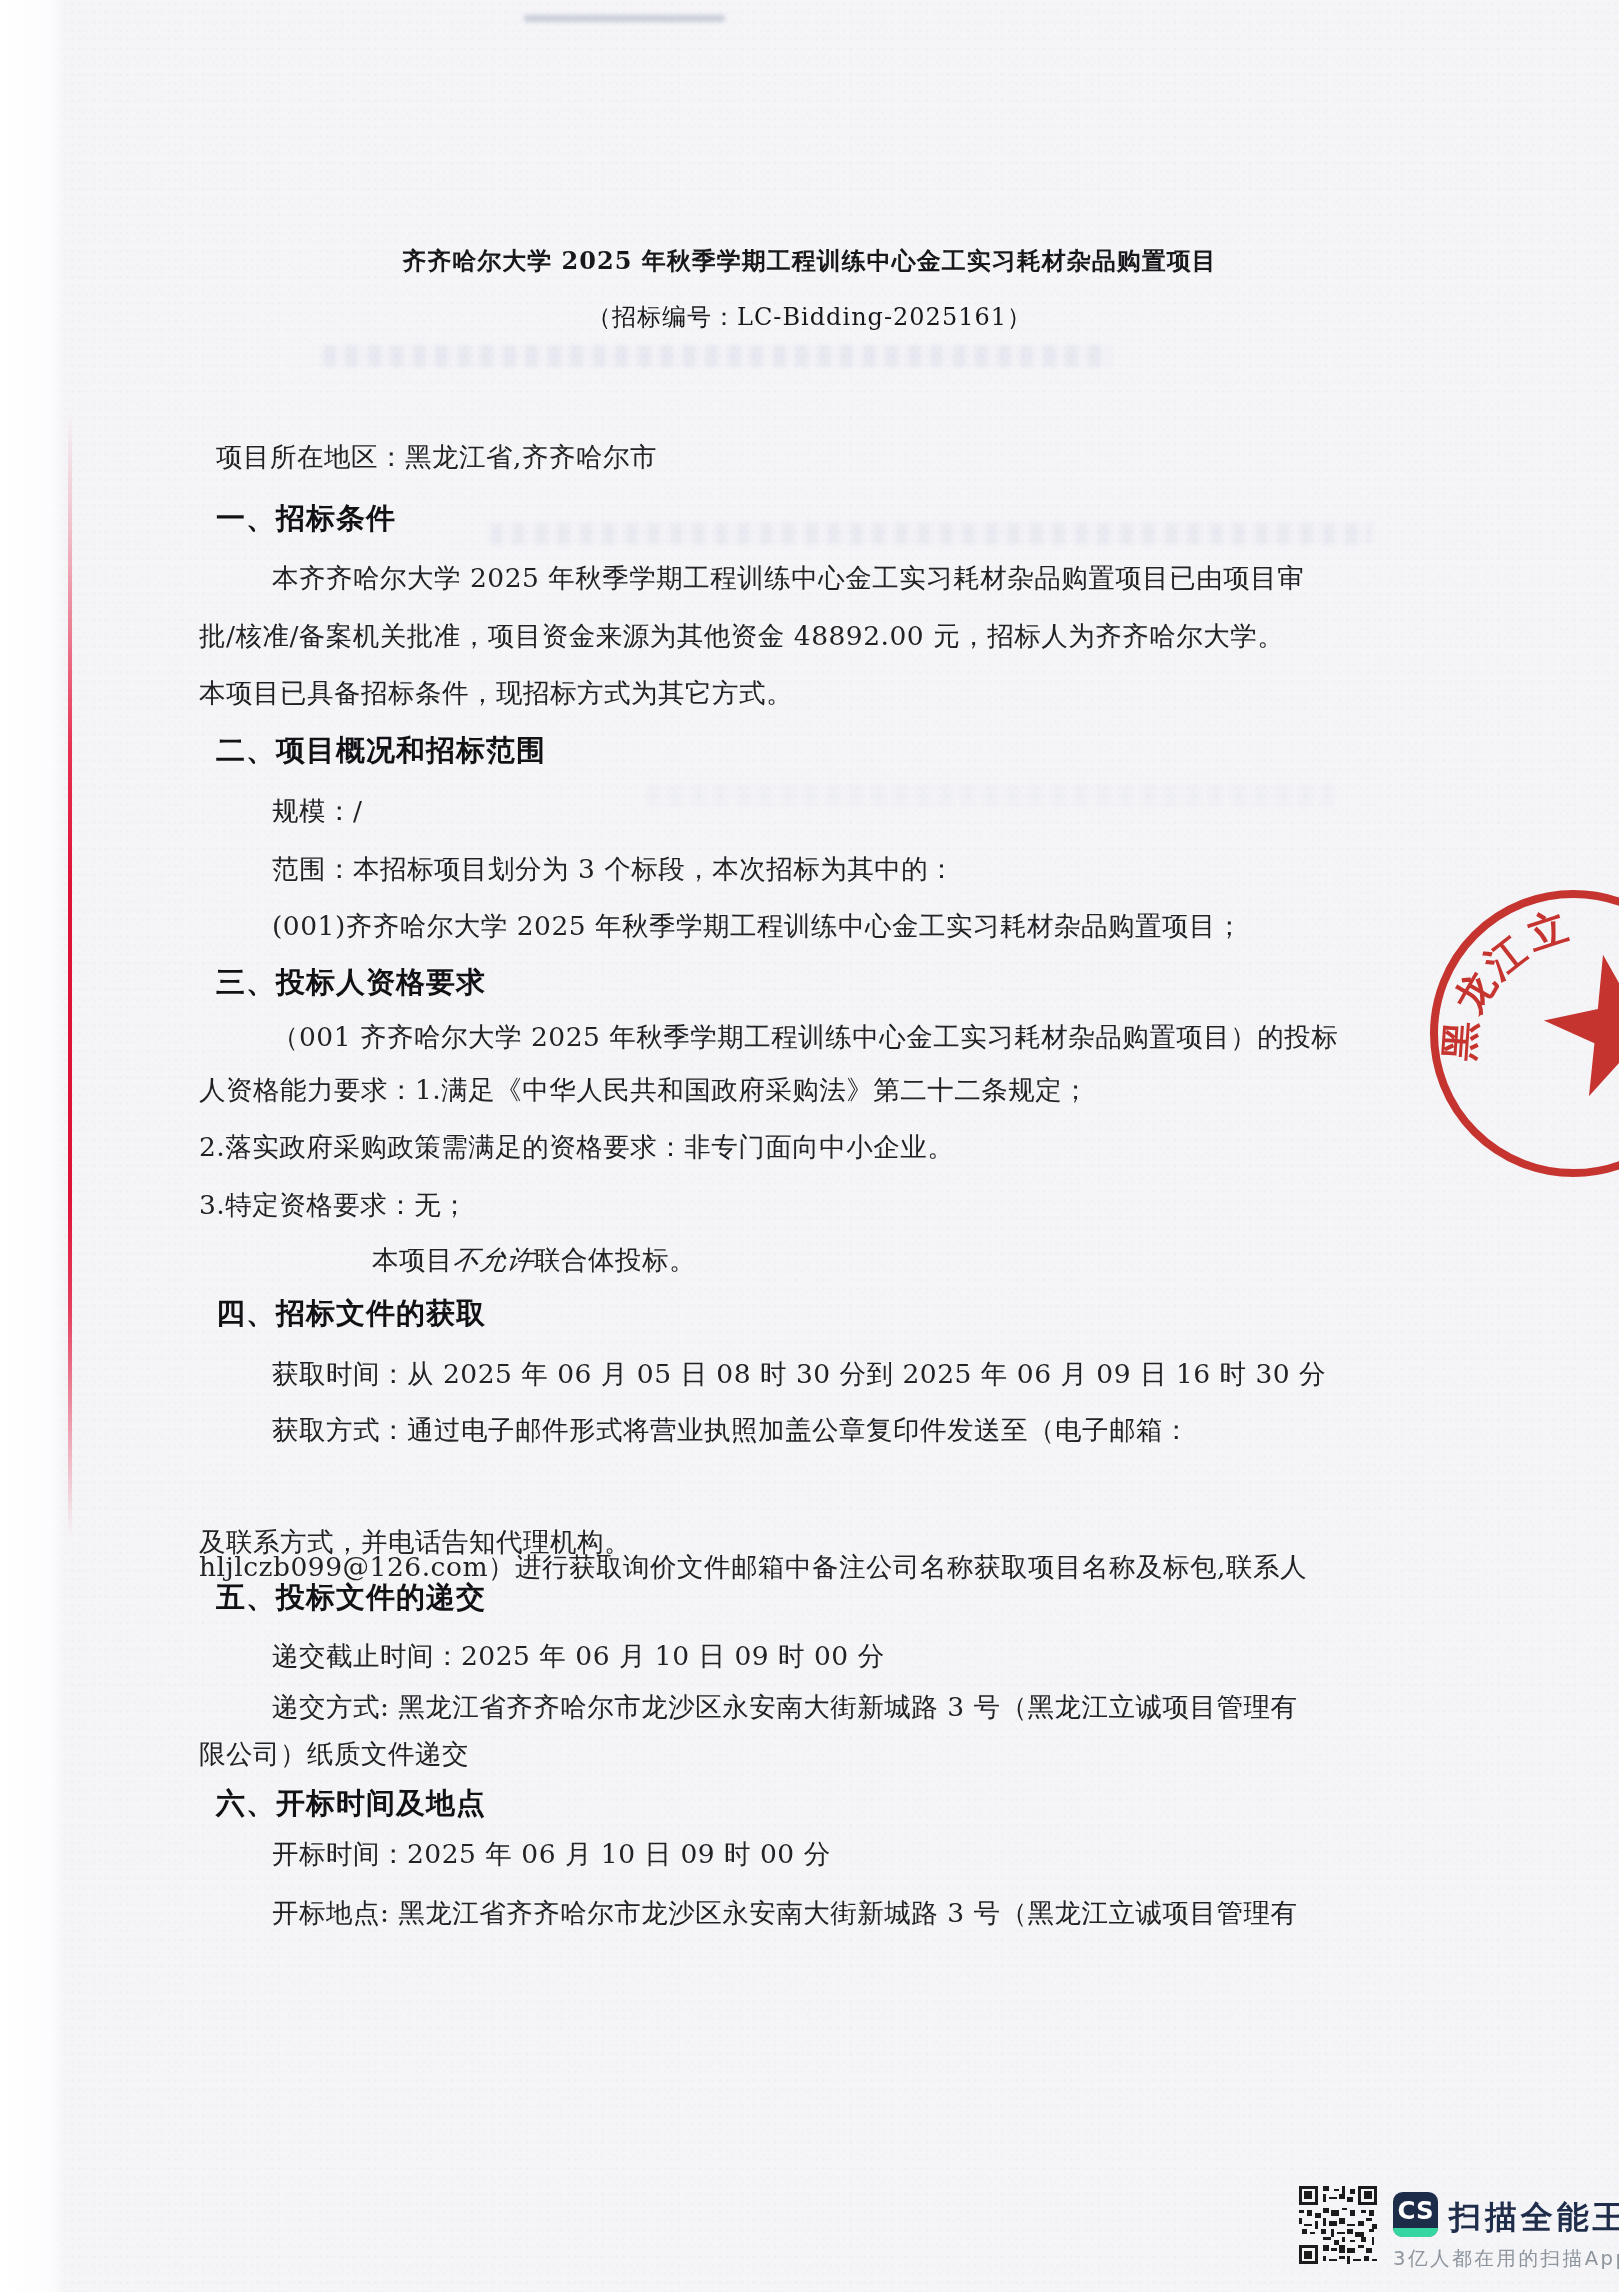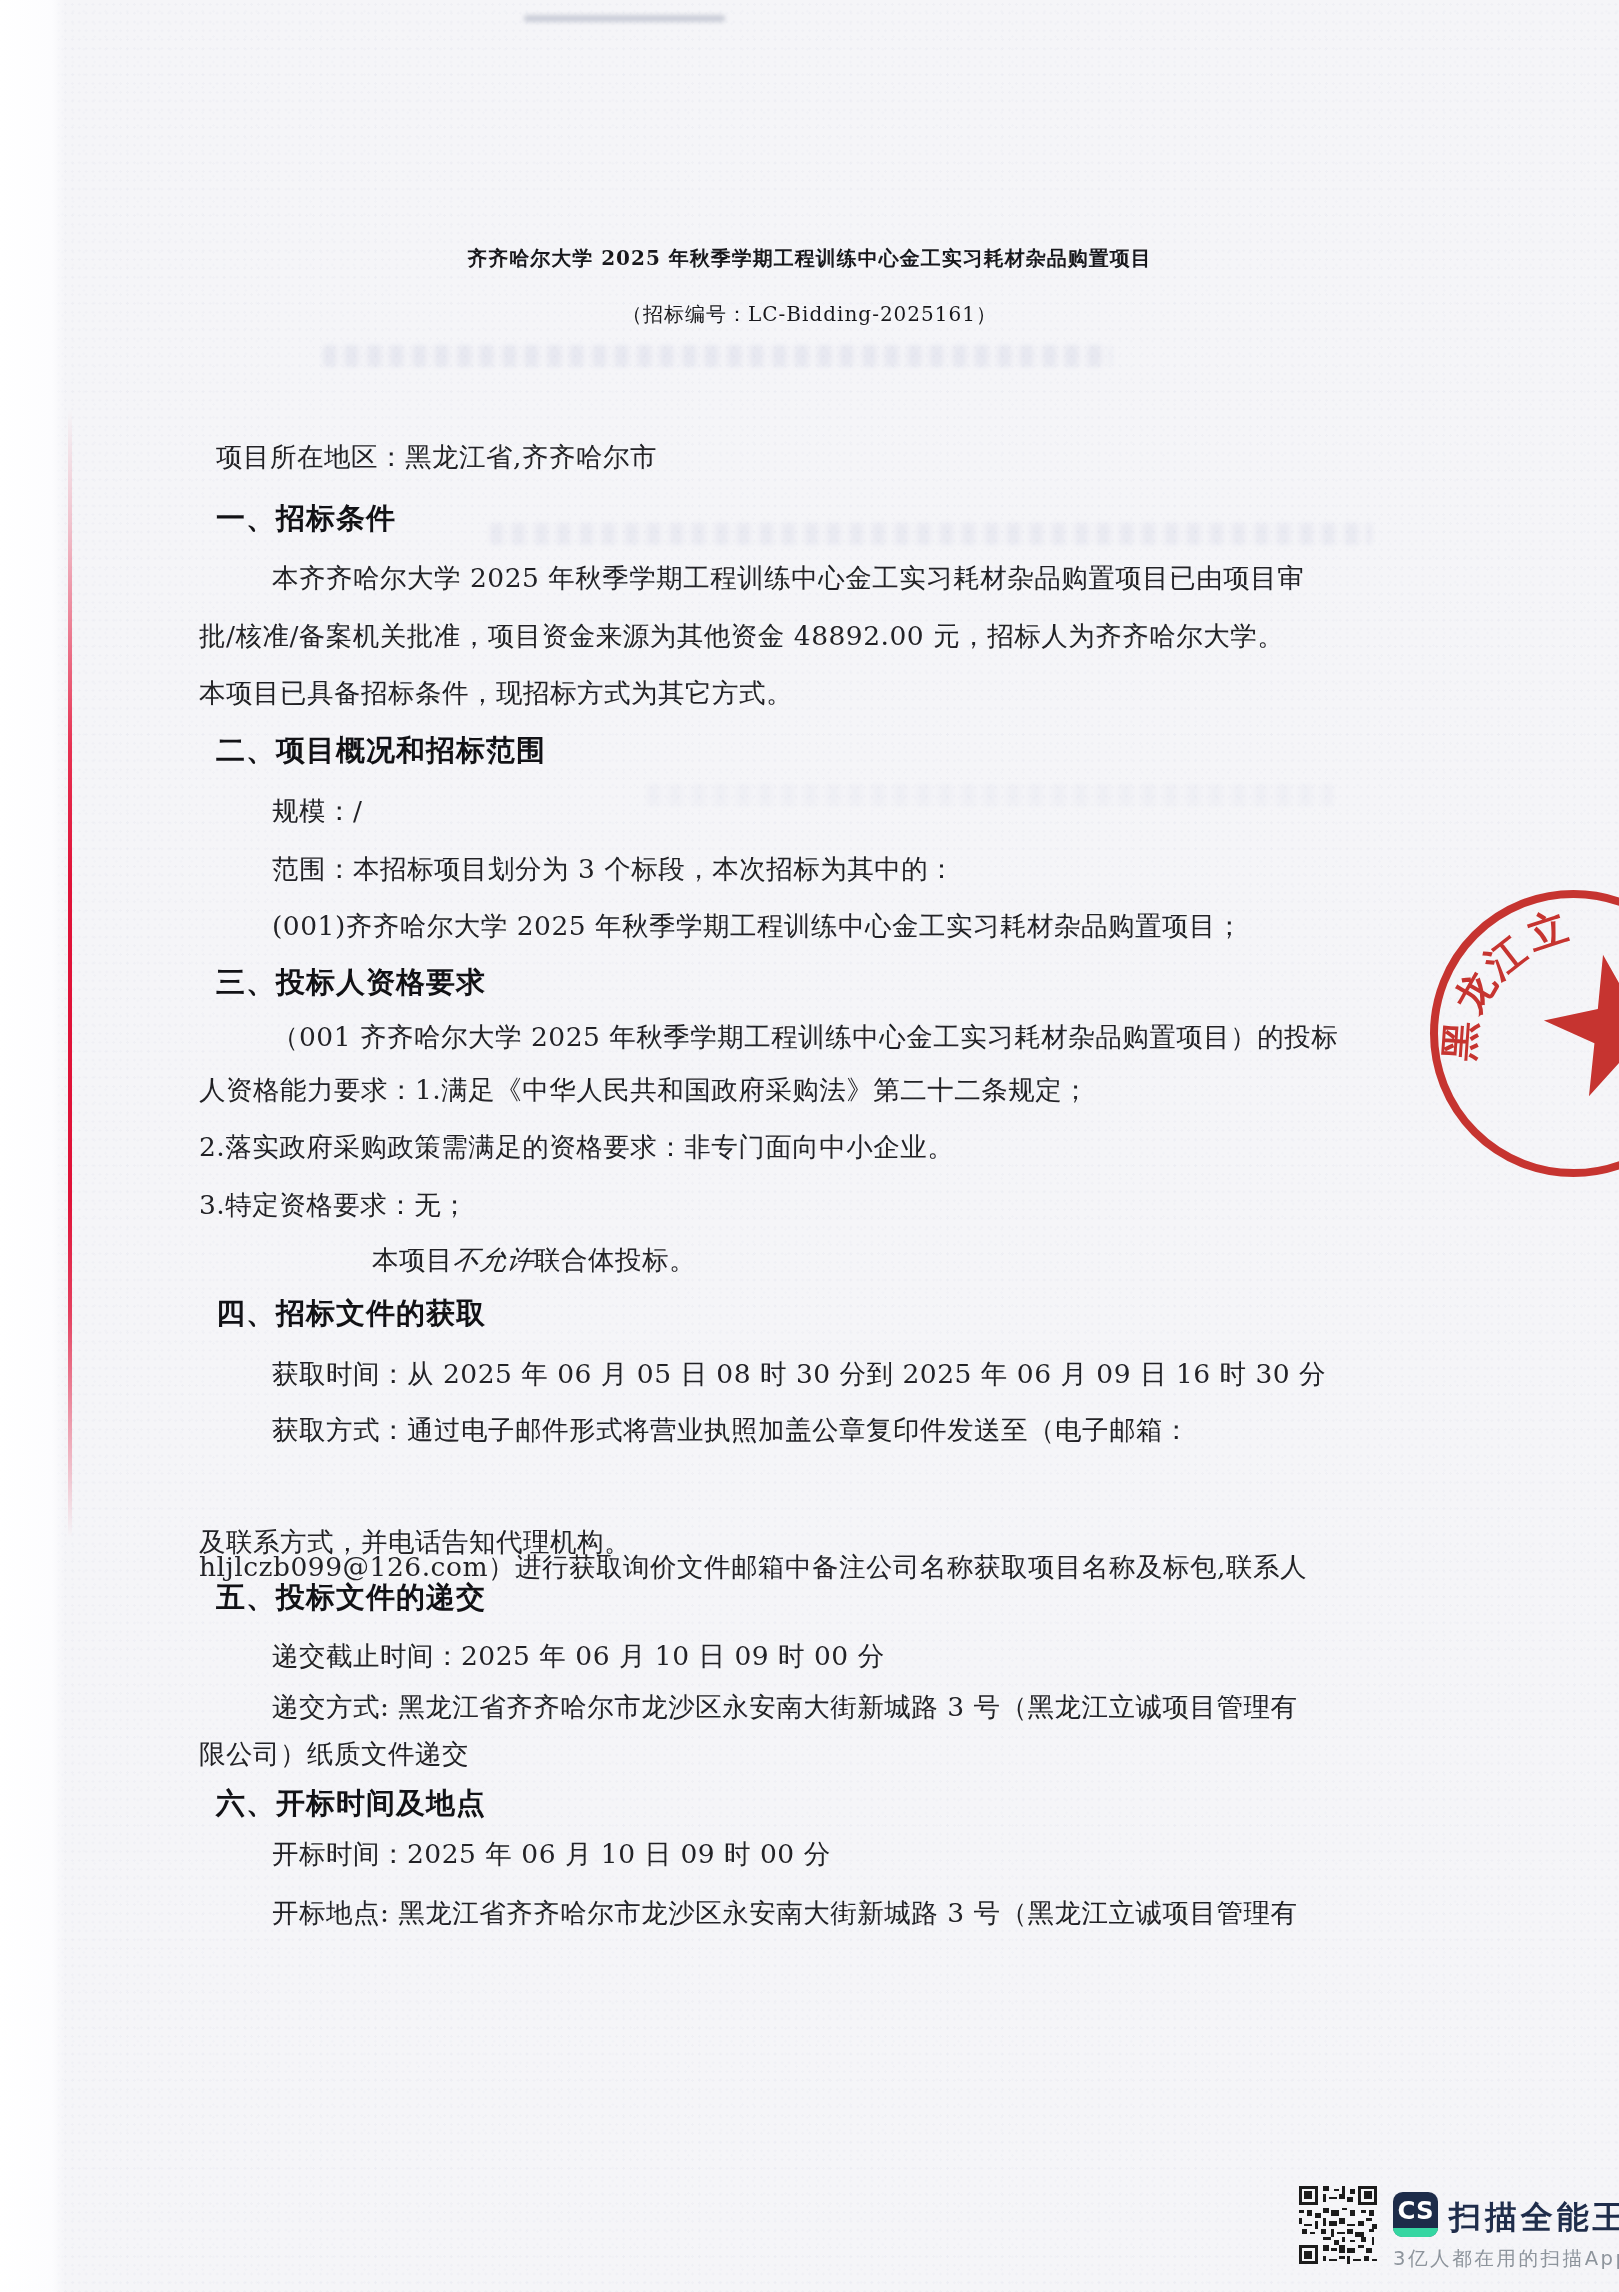--- a/index.html
+++ b/index.html
@@ -36,21 +36,21 @@
   }
   .line{
     position:absolute;
     font-size:26.5px;
     letter-spacing:0.5px;
     white-space:nowrap;
     color:#222226;
   }
   .title-line{
     position:absolute;left:0;width:100%;
-    text-align:center;font-size:20px;font-weight:600;
+    text-align:center;font-size:24px;font-weight:600;
     letter-spacing:1px;color:#18181c;white-space:nowrap;
   }
   .heading{
     position:absolute;left:216px;
     font-size:29px;font-weight:700;letter-spacing:1px;
     color:#121216;white-space:nowrap;
   }
   .ind{left:272px;}
   .cont{left:199px;}
   .em-oblique{font-style:italic;transform:skewX(-6deg);display:inline-block;}

